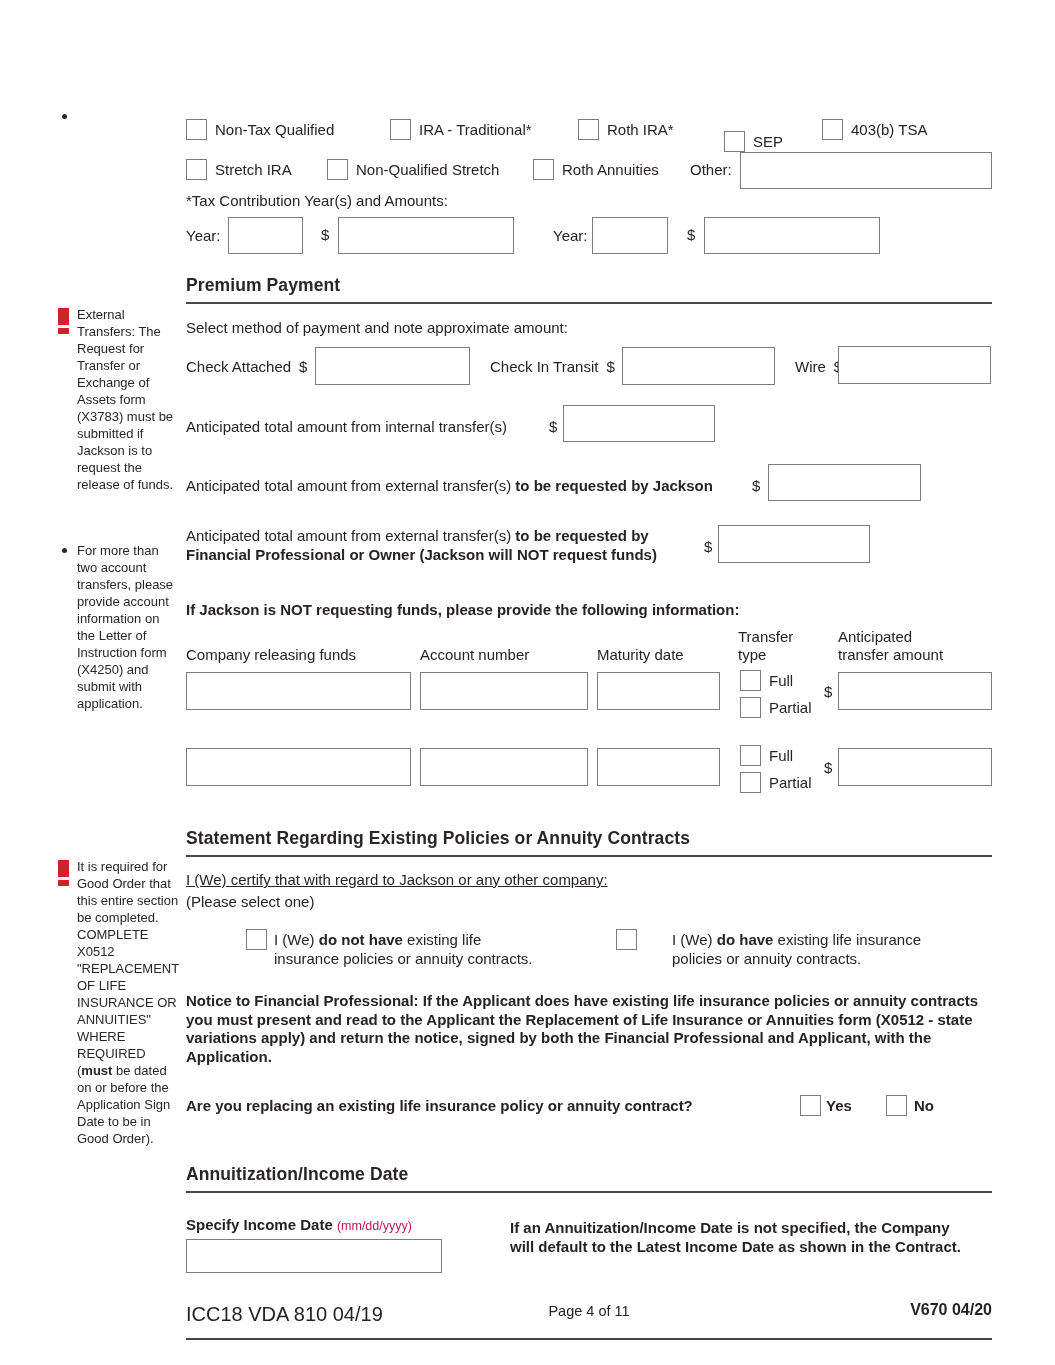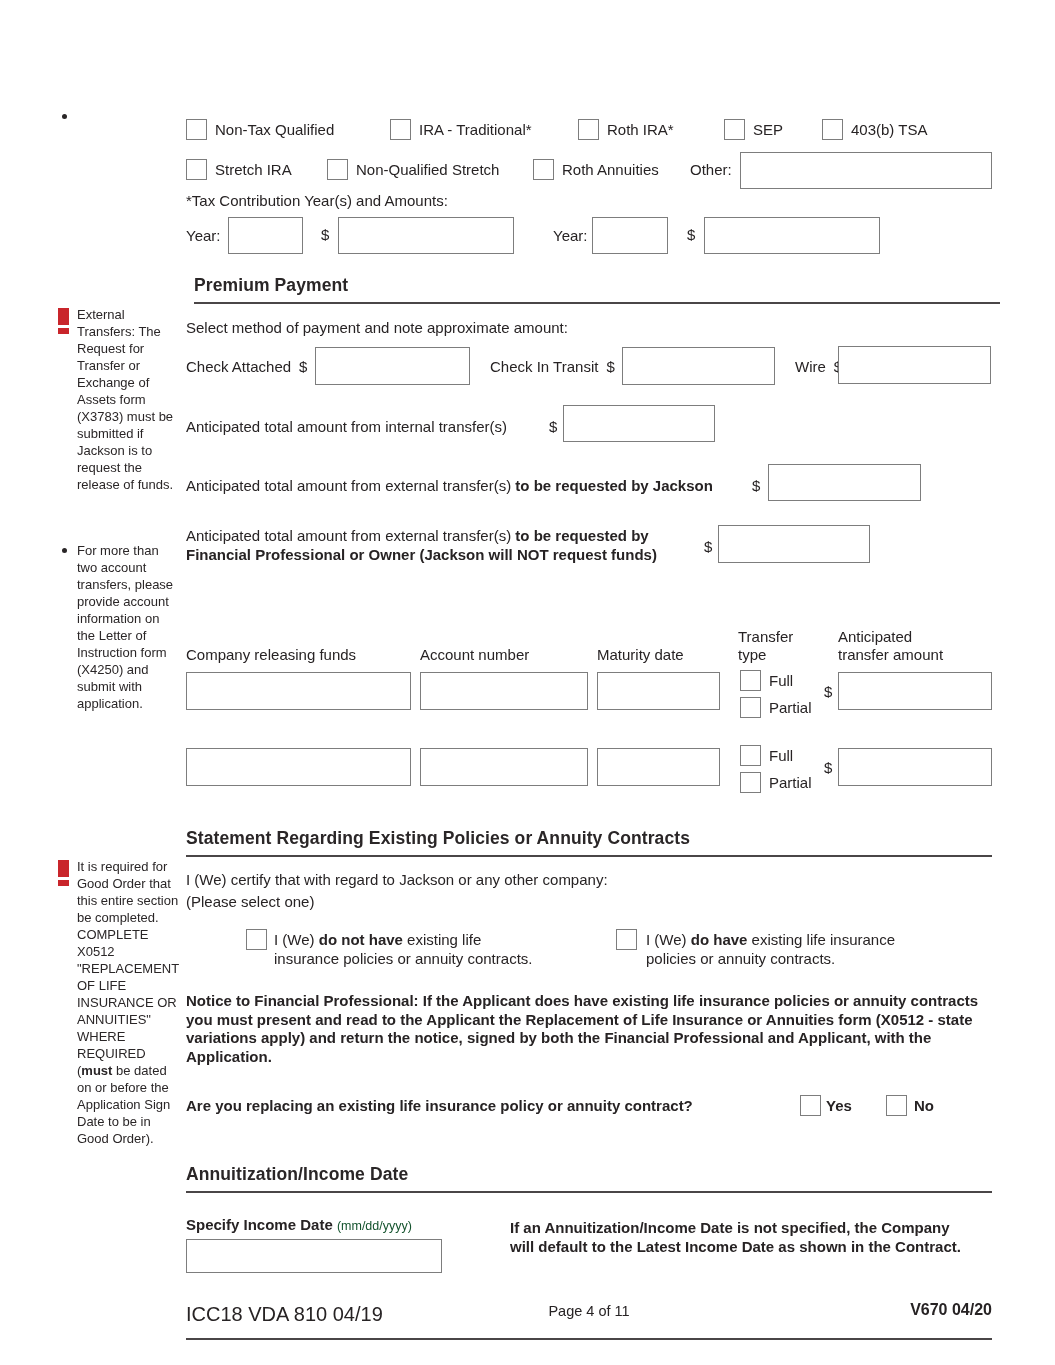--- a/index.html
+++ b/index.html
@@ -11,21 +11,21 @@
   .section-h{position:absolute;left:186px;width:806px;font-weight:bold;font-size:17.5px;
              color:#2a2627;border-bottom:2px solid #4a4647;padding-bottom:6px;letter-spacing:.1px;}
   .cb{display:inline-block;width:19px;height:19px;border:1.5px solid #7d7d7d;background:#fff;flex:0 0 auto;}
   .cbg{display:flex;align-items:center;gap:8px;height:22px;}
   .box{position:absolute;border:1.5px solid #7d7d7d;background:#fff;box-sizing:border-box;}
   .note{font-size:13px;line-height:17px;color:#2a2627;}
   .bullet{width:5px;height:5px;border-radius:50%;background:#2a2627;}
   .alert-bar{width:11px;height:17px;background:#c9252b;}
   .alert-dot{width:11px;height:6px;background:#c9252b;margin-top:3px;}
   .dol{margin-left:8px;}
-  .hint{font-size:12.5px;color:#14532d;font-weight:normal;}
+  .hint{font-size:12.5px;color:#be185d;font-weight:normal;}
   .colhead{line-height:17.5px;}
   .footer-line{position:absolute;left:186px;top:1338px;width:806px;height:2px;background:#4a4647;}
 </style>
 </head>
 <body>
 
 <div class="page">
 
   <div class="abs bullet" style="left:62px;top:114px;"></div>
 
@@ -52,21 +52,21 @@
     <span>Non-Tax Qualified</span>
   </div>
   <div class="abs cbg" style="left:390px;top:118px;">
     <span class="cb"></span>
     <span>IRA - Traditional*</span>
   </div>
   <div class="abs cbg" style="left:578px;top:118px;">
     <span class="cb"></span>
     <span>Roth IRA*</span>
   </div>
-  <div class="abs cbg" style="left:724px;top:118px;">
+  <div class="abs cbg" style="left:724px;top:130px;">
     <span class="cb"></span>
     <span>SEP</span>
   </div>
   <div class="abs cbg" style="left:822px;top:118px;">
     <span class="cb"></span>
     <span>403(b) TSA</span>
   </div>
 
   <div class="abs cbg" style="left:186px;top:158px;">
     <span class="cb"></span>
@@ -87,21 +87,21 @@
 
   <div class="abs" style="left:186px;top:227px;">Year:</div>
   <div class="box" style="left:228px;top:217px;width:75px;height:37px;"></div>
   <div class="abs" style="left:321px;top:226px;">$</div>
   <div class="box" style="left:338px;top:217px;width:176px;height:37px;"></div>
   <div class="abs" style="left:553px;top:227px;">Year:</div>
   <div class="box" style="left:592px;top:217px;width:76px;height:37px;"></div>
   <div class="abs" style="left:687px;top:226px;">$</div>
   <div class="box" style="left:704px;top:217px;width:176px;height:37px;"></div>
 
-  <div class="section-h" style="top:275px;margin-left:8px;">Premium Payment</div>
+  <div class="section-h" style="top:275px;">Premium Payment</div>
 
   <div class="abs" style="left:186px;top:319px;">Select method of payment and note approximate amount:</div>
 
   <div class="abs nowrap" style="left:186px;top:358px;">
     <span>Check Attached</span><span class="dol">$</span>
   </div>
   <div class="box" style="left:315px;top:347px;width:155px;height:38px;"></div>
 
   <div class="abs nowrap" style="left:490px;top:358px;">
     <span>Check In Transit</span><span class="dol">$</span>
@@ -122,20 +122,21 @@
   </div>
   <div class="abs" style="left:752px;top:477px;">$</div>
   <div class="box" style="left:768px;top:464px;width:153px;height:37px;"></div>
 
   <div class="abs" style="left:186px;top:526px;width:512px;line-height:19px;">
     <span>Anticipated total amount from external transfer(s) </span><span class="b">to be requested by Financial Professional or Owner (Jackson will NOT request funds)</span>
   </div>
   <div class="abs" style="left:704px;top:538px;">$</div>
   <div class="box" style="left:718px;top:525px;width:152px;height:38px;"></div>
 
+  <div class="abs b" style="left:186px;top:601px;">If Jackson is NOT requesting funds, please provide the following information:</div>
 
   <div class="abs" style="left:186px;top:646px;">Company releasing funds</div>
   <div class="abs" style="left:420px;top:646px;">Account number</div>
   <div class="abs" style="left:597px;top:646px;">Maturity date</div>
   <div class="abs colhead" style="left:738px;top:628px;width:62px;">Transfer type</div>
   <div class="abs colhead" style="left:838px;top:628px;width:125px;">Anticipated transfer amount</div>
 
   <div class="box" style="left:186px;top:672px;width:225px;height:38px;"></div>
   <div class="box" style="left:420px;top:672px;width:168px;height:38px;"></div>
   <div class="box" style="left:597px;top:672px;width:123px;height:38px;"></div>
@@ -159,31 +160,31 @@
   </div>
   <div class="abs cbg" style="left:740px;top:771px;">
     <span class="cb"></span>
     <span>Partial</span>
   </div>
   <div class="abs" style="left:824px;top:759px;">$</div>
   <div class="box" style="left:838px;top:748px;width:154px;height:38px;"></div>
 
   <div class="section-h" style="top:828px;">Statement Regarding Existing Policies or Annuity Contracts</div>
 
-  <div class="abs" style="left:186px;top:871px;">I (We) certify that with regard to Jackson or any other company:</div>
+  <div class="abs" style="left:186px;top:871px;text-decoration:underline;">I (We) certify that with regard to Jackson or any other company:</div>
   <div class="abs" style="left:186px;top:893px;">(Please select one)</div>
 
   <span class="cb abs" style="left:246px;top:929px;"></span>
   <div class="abs" style="left:274px;top:930px;line-height:19px;">
     <div class="nowrap"><span>I (We) </span><span class="b">do not have</span><span> existing life</span></div>
     <div class="nowrap">insurance policies or annuity contracts.</div>
   </div>
 
   <span class="cb abs" style="left:616px;top:929px;"></span>
-  <div class="abs" style="left:646px;top:930px;line-height:19px;">
+  <div class="abs" style="left:672px;top:930px;line-height:19px;">
     <div class="nowrap"><span>I (We) </span><span class="b">do have</span><span> existing life insurance</span></div>
     <div class="nowrap">policies or annuity contracts.</div>
   </div>
 
   <div class="abs b" style="left:186px;top:992px;width:798px;line-height:18.5px;">Notice to Financial Professional: If the Applicant does have existing life insurance policies or annuity contracts you must present and read to the Applicant the Replacement of Life Insurance or Annuities form (X0512 - state variations apply) and return the notice, signed by both the Financial Professional and Applicant, with the Application.</div>
 
   <div class="abs b nowrap" style="left:186px;top:1097px;">Are you replacing an existing life insurance policy or annuity contract?</div>
   <div class="abs cbg" style="left:800px;top:1094px;gap:5px;">
     <span class="cb"></span>
     <span class="b">Yes</span>

